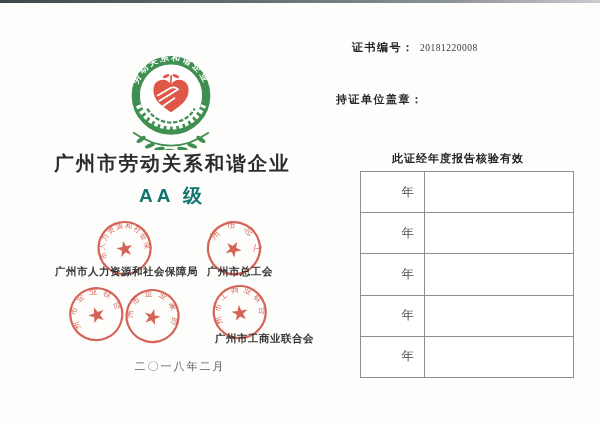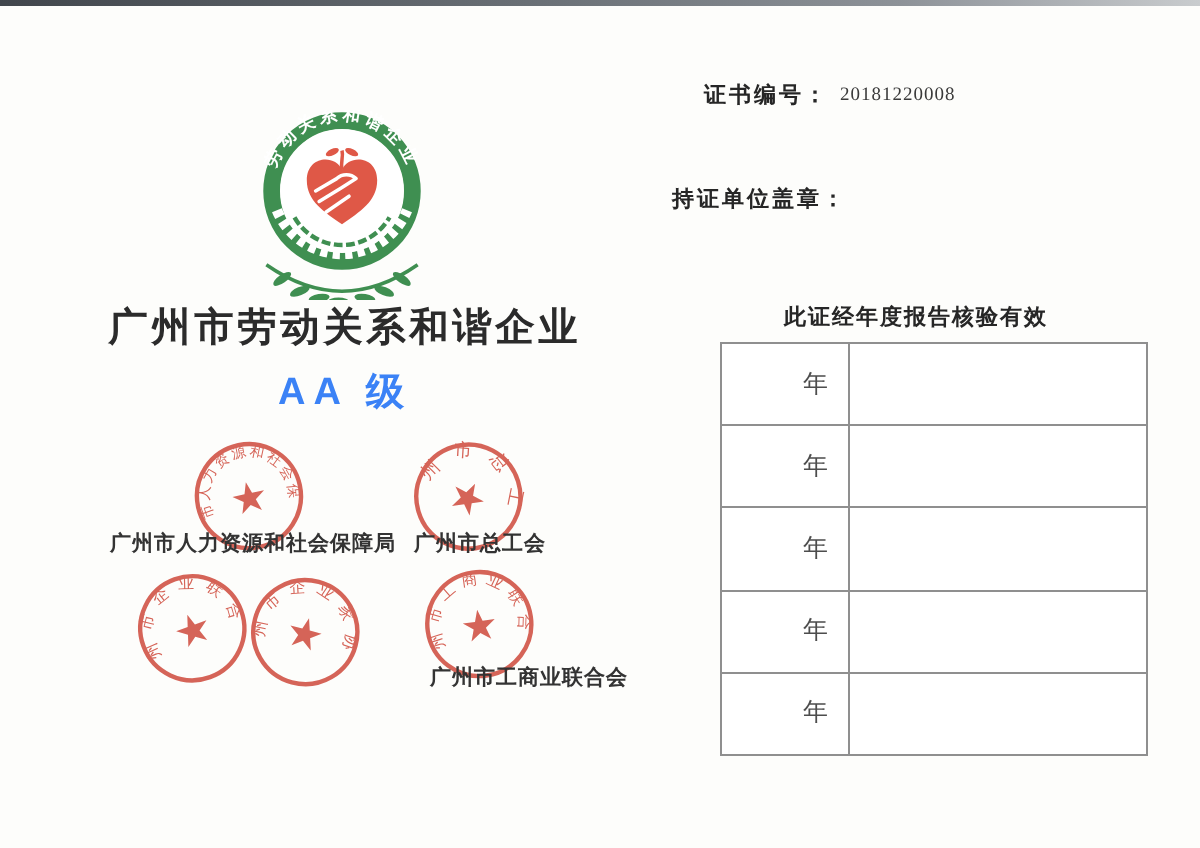--- a/index.html
+++ b/index.html
@@ -12,21 +12,21 @@
     left:0;top:0;width:600px;height:3px;
     background:linear-gradient(90deg,#41464c 0%,#6a7076 45%,#8d9298 75%,#c9ccce 100%);
   }
   
   .title1{
     left:40px;top:150px;width:265px;text-align:center;
     font-size:19.5px;font-weight:bold;color:#2b2b2b;letter-spacing:2px;
   }
   .title2{
     left:40px;top:183px;width:265px;text-align:center;
-    font-size:19px;font-weight:bold;color:#3b82f6;letter-spacing:4px;
+    font-size:19px;font-weight:bold;color:#0f766e;letter-spacing:4px;
   }
   .seal-label{
     font-size:10.5px;font-weight:bold;color:#333;letter-spacing:0.5px;white-space:nowrap;
   }
   .issue-date{
     left:110px;top:359px;width:140px;text-align:center;
     font-size:11px;color:#5a5a5a;letter-spacing:2px;
     font-family:"Liberation Serif",serif;
   }
   .stamp{position:absolute;opacity:0.85;}
@@ -153,20 +153,21 @@
         </defs>
       <text class="stamp-arc arc-9"><textPath href="#sArc5" startOffset="50%" text-anchor="middle">广州市工商业联合会</textPath></text>
       <text class="stamp-star" x="40" y="48" text-anchor="middle">★</text>
     </svg>
   </div>
 
   <div class="abs seal-label" style="left:55px;top:265px;">广州市人力资源和社会保障局</div>
   <div class="abs seal-label" style="left:207px;top:265px;">广州市总工会</div>
   <div class="abs seal-label" style="left:215px;top:332px;">广州市工商业联合会</div>
 
+  <div class="abs issue-date">二〇一八年二月</div>
 
   <div class="abs r-label" style="left:352px;top:40px;">证书编号：</div>
   <div class="abs r-value" style="left:420px;top:43px;">20181220008</div>
 
   <div class="abs r-label" style="left:336px;top:92px;font-family:Liberation Serif, serif;">持证单位盖章：</div>
 
   <div class="abs r-label" style="left:352px;top:151px;letter-spacing:1px;margin-left:40px;">此证经年度报告核验有效</div>
 
   <div class="abs" style="left:360px;top:171px;">
     <table class="verify">

